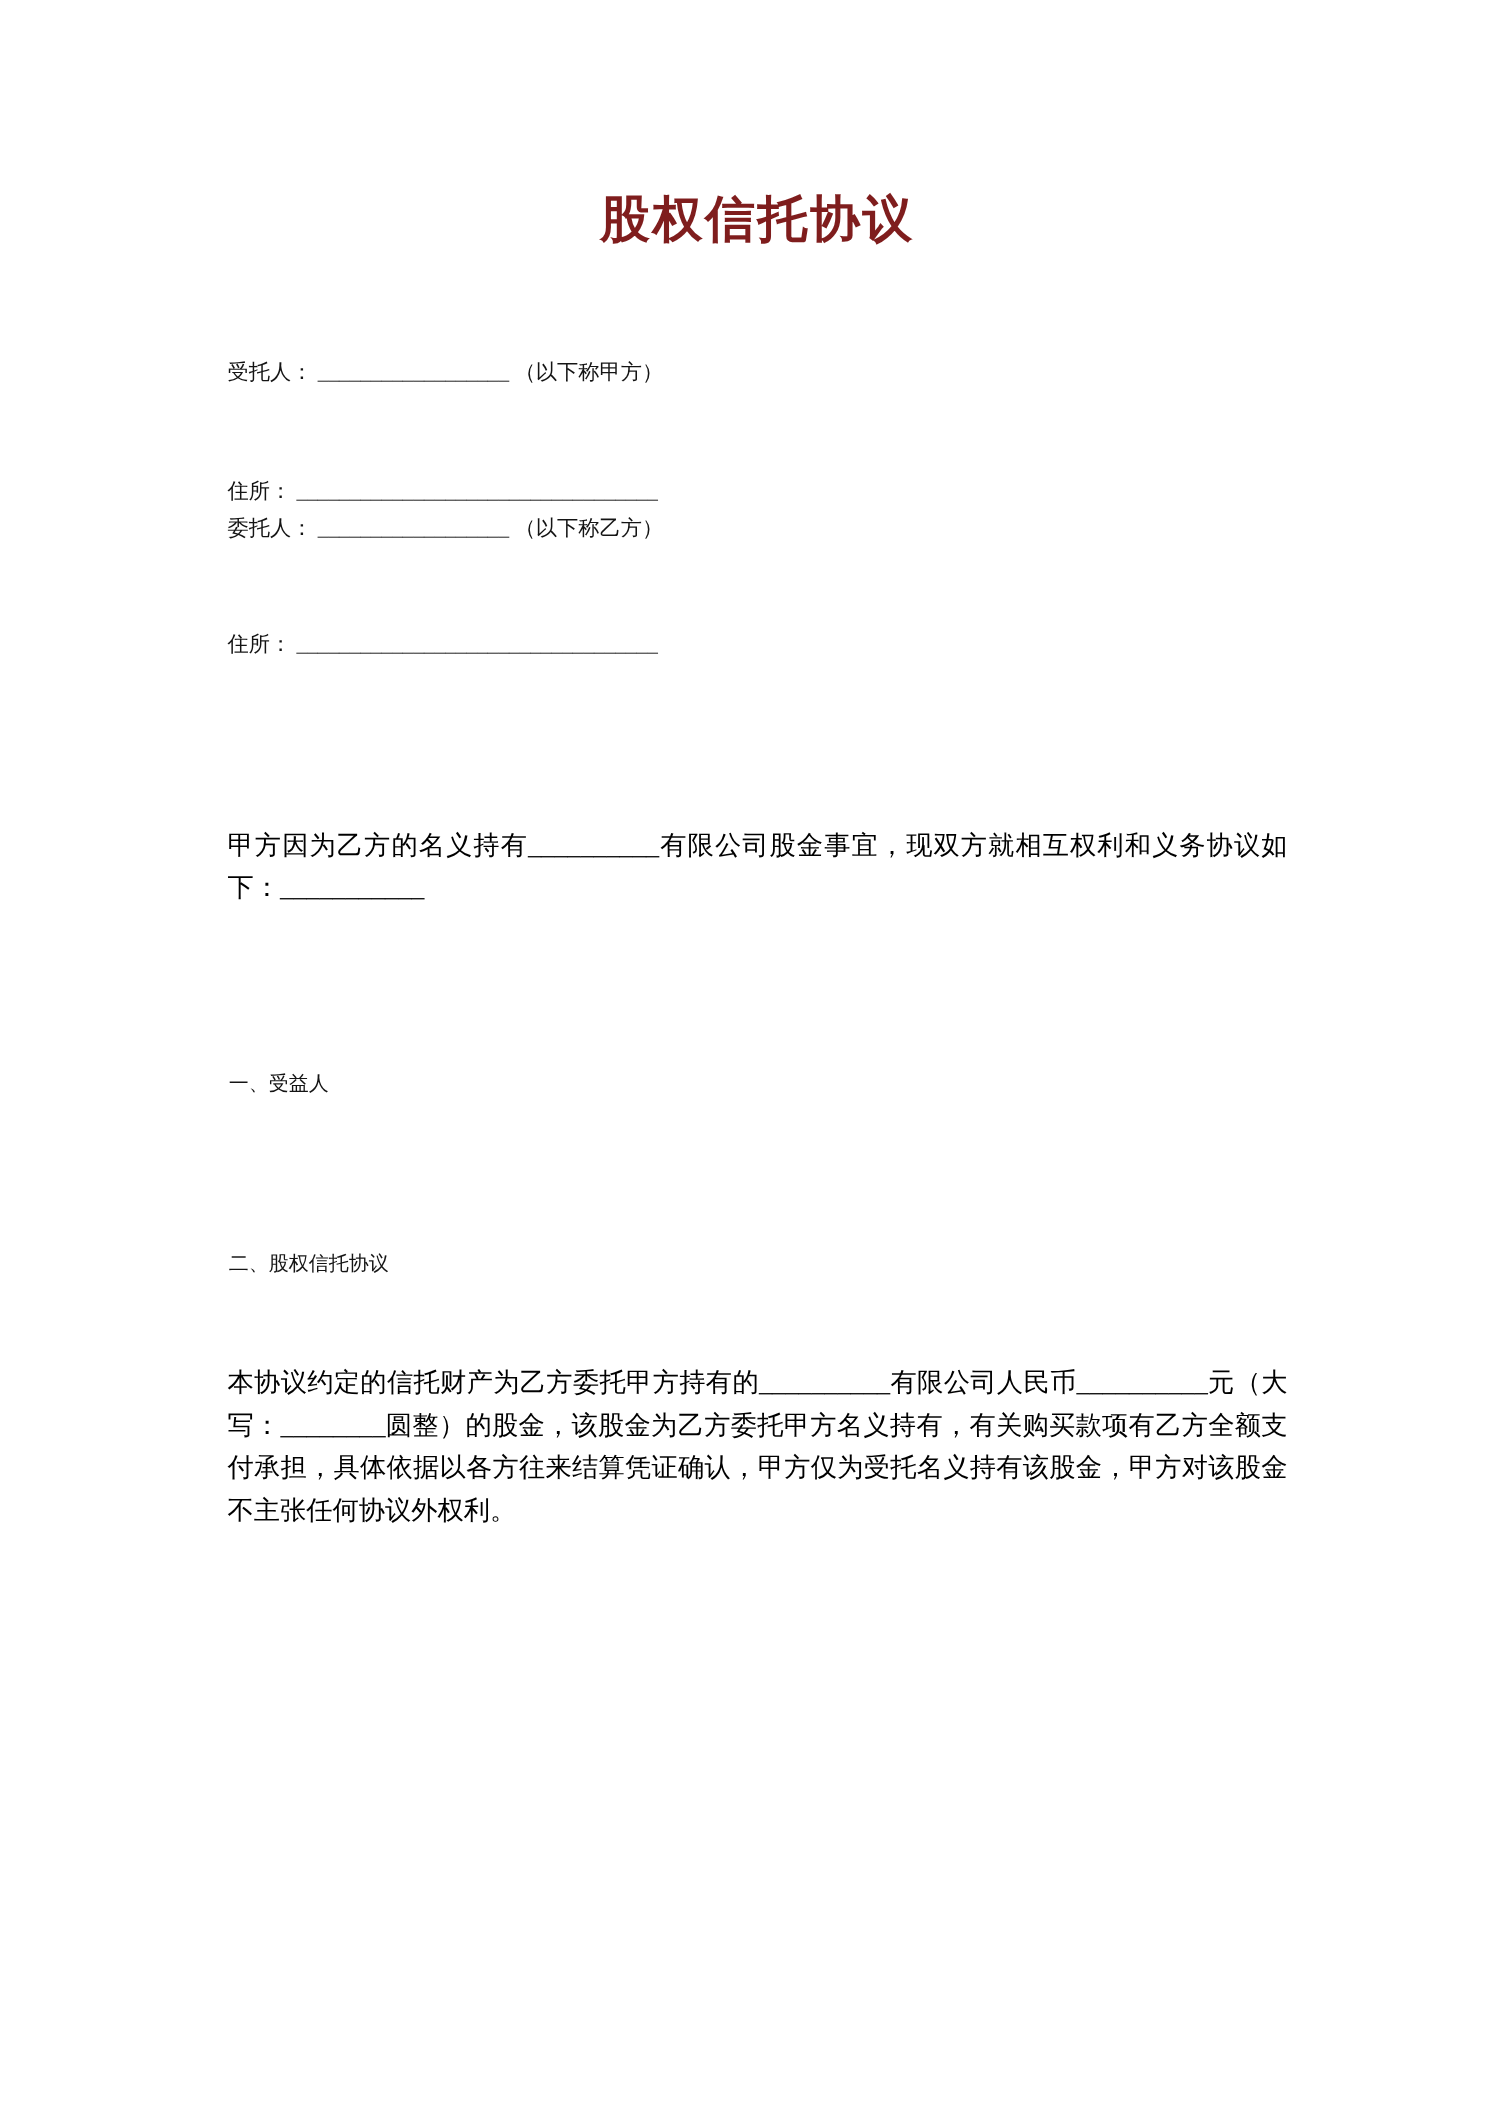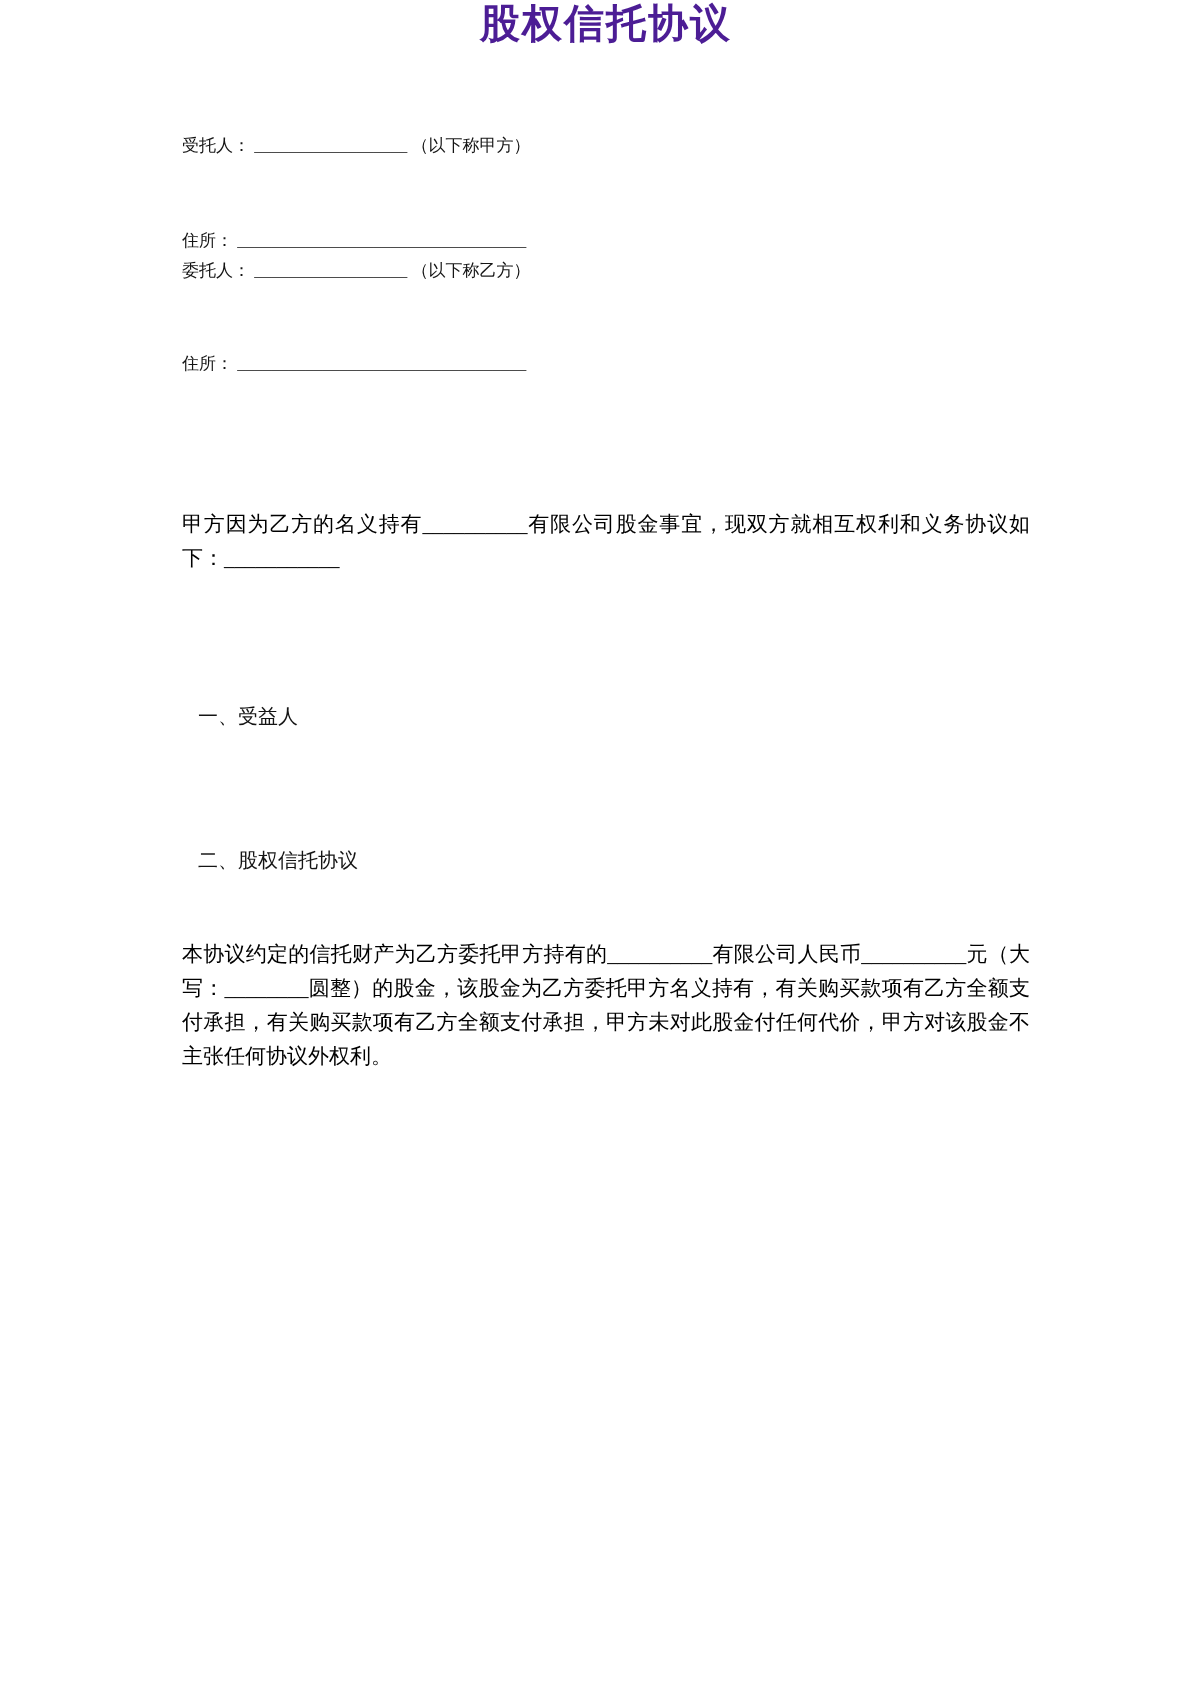--- a/index.html
+++ b/index.html
@@ -10,25 +10,26 @@
     margin: 0 auto;
     background: #ffffff;
     color: #0a0a0a;
     font-family: "Liberation Serif", "DejaVu Serif", serif;
     box-sizing: border-box;
     padding: 0 160px 0 182px;
     overflow: hidden;
   }
   .doc-title {
     margin: 0;
+    padding-top: 152px;
     font-size: 40px;
     line-height: 48px;
     font-weight: 700;
     text-align: center;
-    color: #4c1d95;
+    color: #7f1d1d;
     letter-spacing: 2px;
   }
   .field-line {
     font-size: 17px;
     line-height: 30px;
     white-space: nowrap;
     color: #141414;
   }
   .field-line .blank { color: #2b2b2b; }
   .fl-trustee { margin-top: 83px; }
@@ -38,22 +39,22 @@
   .para {
     margin: 0;
     font-size: 21px;
     line-height: 34px;
     text-align: justify;
     color: #000000;
     word-break: normal;
   }
   .intro-para { margin-top: 128px; }
   .sec-heading {
-    margin: 16px;
-    font-size: 20px;
+    margin: 1px;
+    font-size: 16px;
     line-height: 30px;
     font-weight: 400;
     color: #141414;
   }
   .sh-1 { margin-top: 126px; }
   .sb-1 { margin-top: 60px; }
   .sh-2 { margin-top: 114px; }
   .sb-2 { margin-top: 62px; }
 </style>
 </head>
@@ -87,15 +88,15 @@
     <span></span>
   </div>
 
   <p class="para intro-para">甲方因为乙方的名义持有__________有限公司股金事宜，现双方就相互权利和义务协议如下：___________</p>
 
   <h2 class="sec-heading sh-1">一、受益人</h2>
 
 
   <h2 class="sec-heading sh-2">二、股权信托协议</h2>
 
-  <p class="para sb-2">本协议约定的信托财产为乙方委托甲方持有的__________有限公司人民币__________元（大写：________圆整）的股金，该股金为乙方委托甲方名义持有，有关购买款项有乙方全额支付承担，有关购买款项有乙方全额支付承担，甲方未对此股金付任何代价，甲方对该股金不主张任何协议外权利。</p>
+  <p class="para sb-2">本协议约定的信托财产为乙方委托甲方持有的__________有限公司人民币__________元（大写：________圆整）的股金，该股金为乙方委托甲方名义持有，有关购买款项有乙方全额支付承担，具体依据以各方往来结算凭证确认，甲方仅为受托名义持有该股金，甲方对该股金不主张任何协议外权利。</p>
 
 </div>
 
 </body></html>

